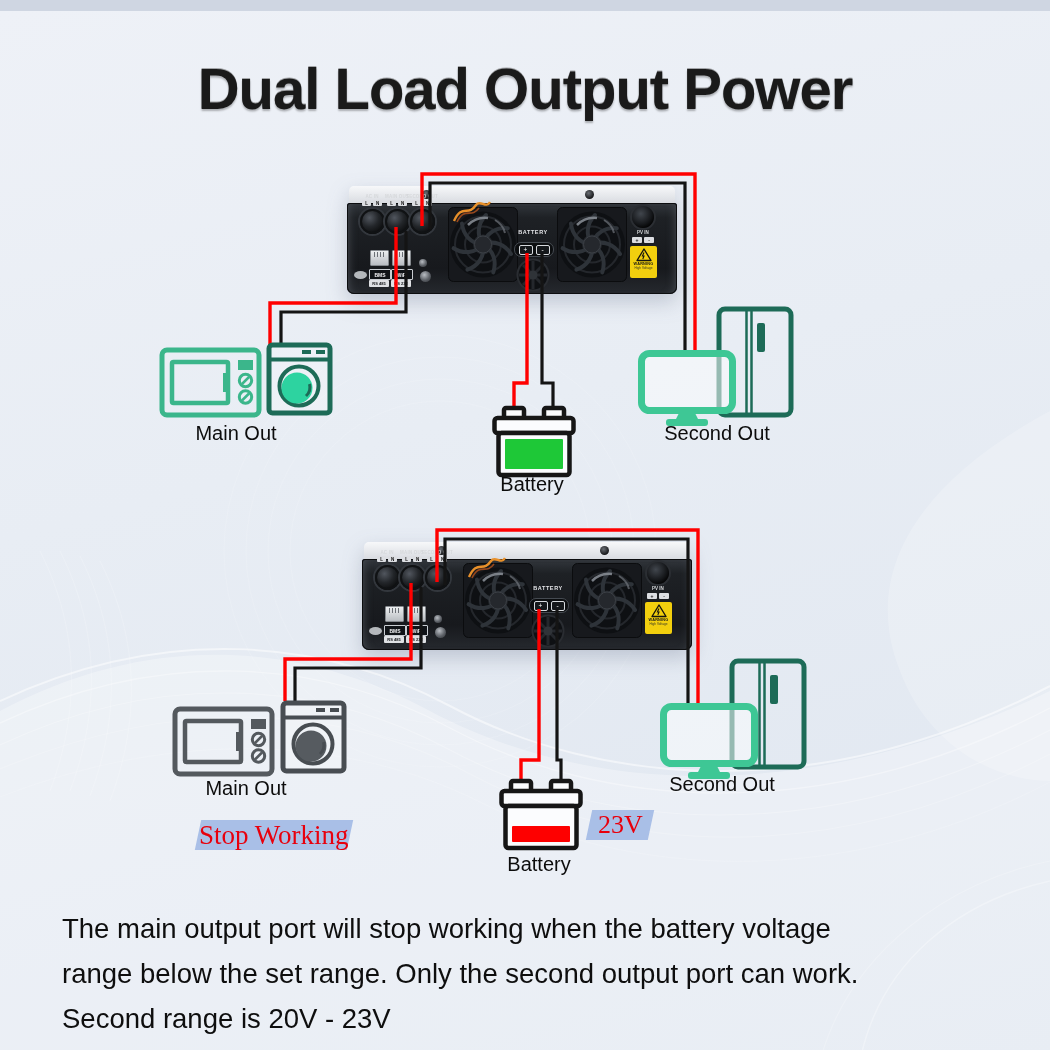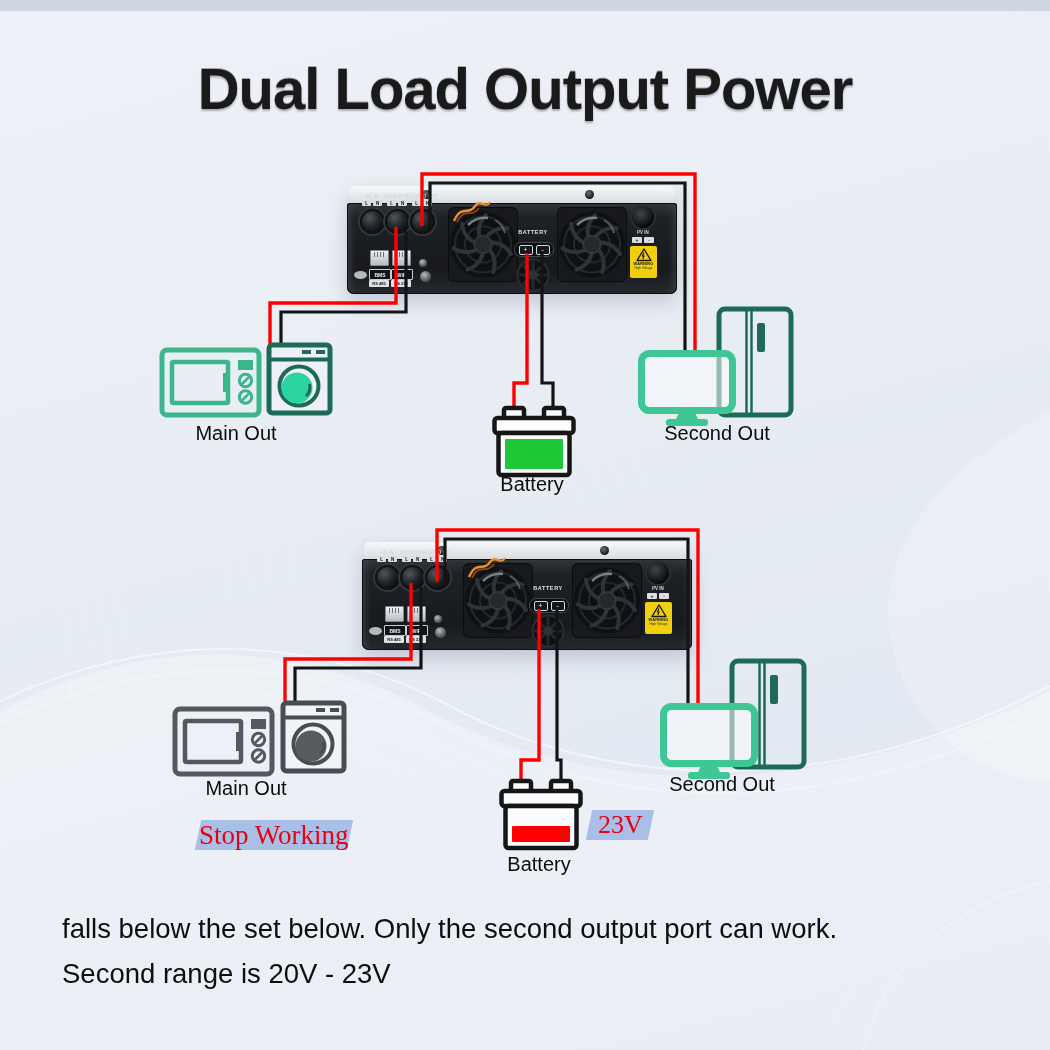--- a/index.html
+++ b/index.html
@@ -471,17 +471,18 @@
     <rect x="41" y="17" width="8" height="29" rx="2" fill="currentColor"></rect>
   </svg>
   <svg class="appl mon" style="left:659px;top:691px" width="100" height="78" viewBox="0 0 100 78">
     <rect x="4.5" y="4.5" width="91" height="57" rx="8" fill="rgba(250,252,254,0.55)" stroke="currentColor" stroke-width="7"></rect>
     <path d="M43 62 L57 62 L61 70 L39 70 Z" fill="currentColor"></path>
     <rect x="29" y="70" width="42" height="7" rx="3" fill="currentColor"></rect>
   </svg>
   <div class="appl-label" style="left:662px;top:762px">Second Out</div>
 
   <div class="desc">
-    <div>falls below the set below. Only the second output port can work.</div>
+    <div>The main output port will stop working when the battery voltage</div>
+    <div>range below the set range. Only the second output port can work.</div>
     <div>Second range is 20V - 23V</div>
   </div>
 
 </div>
 
 </body></html>

